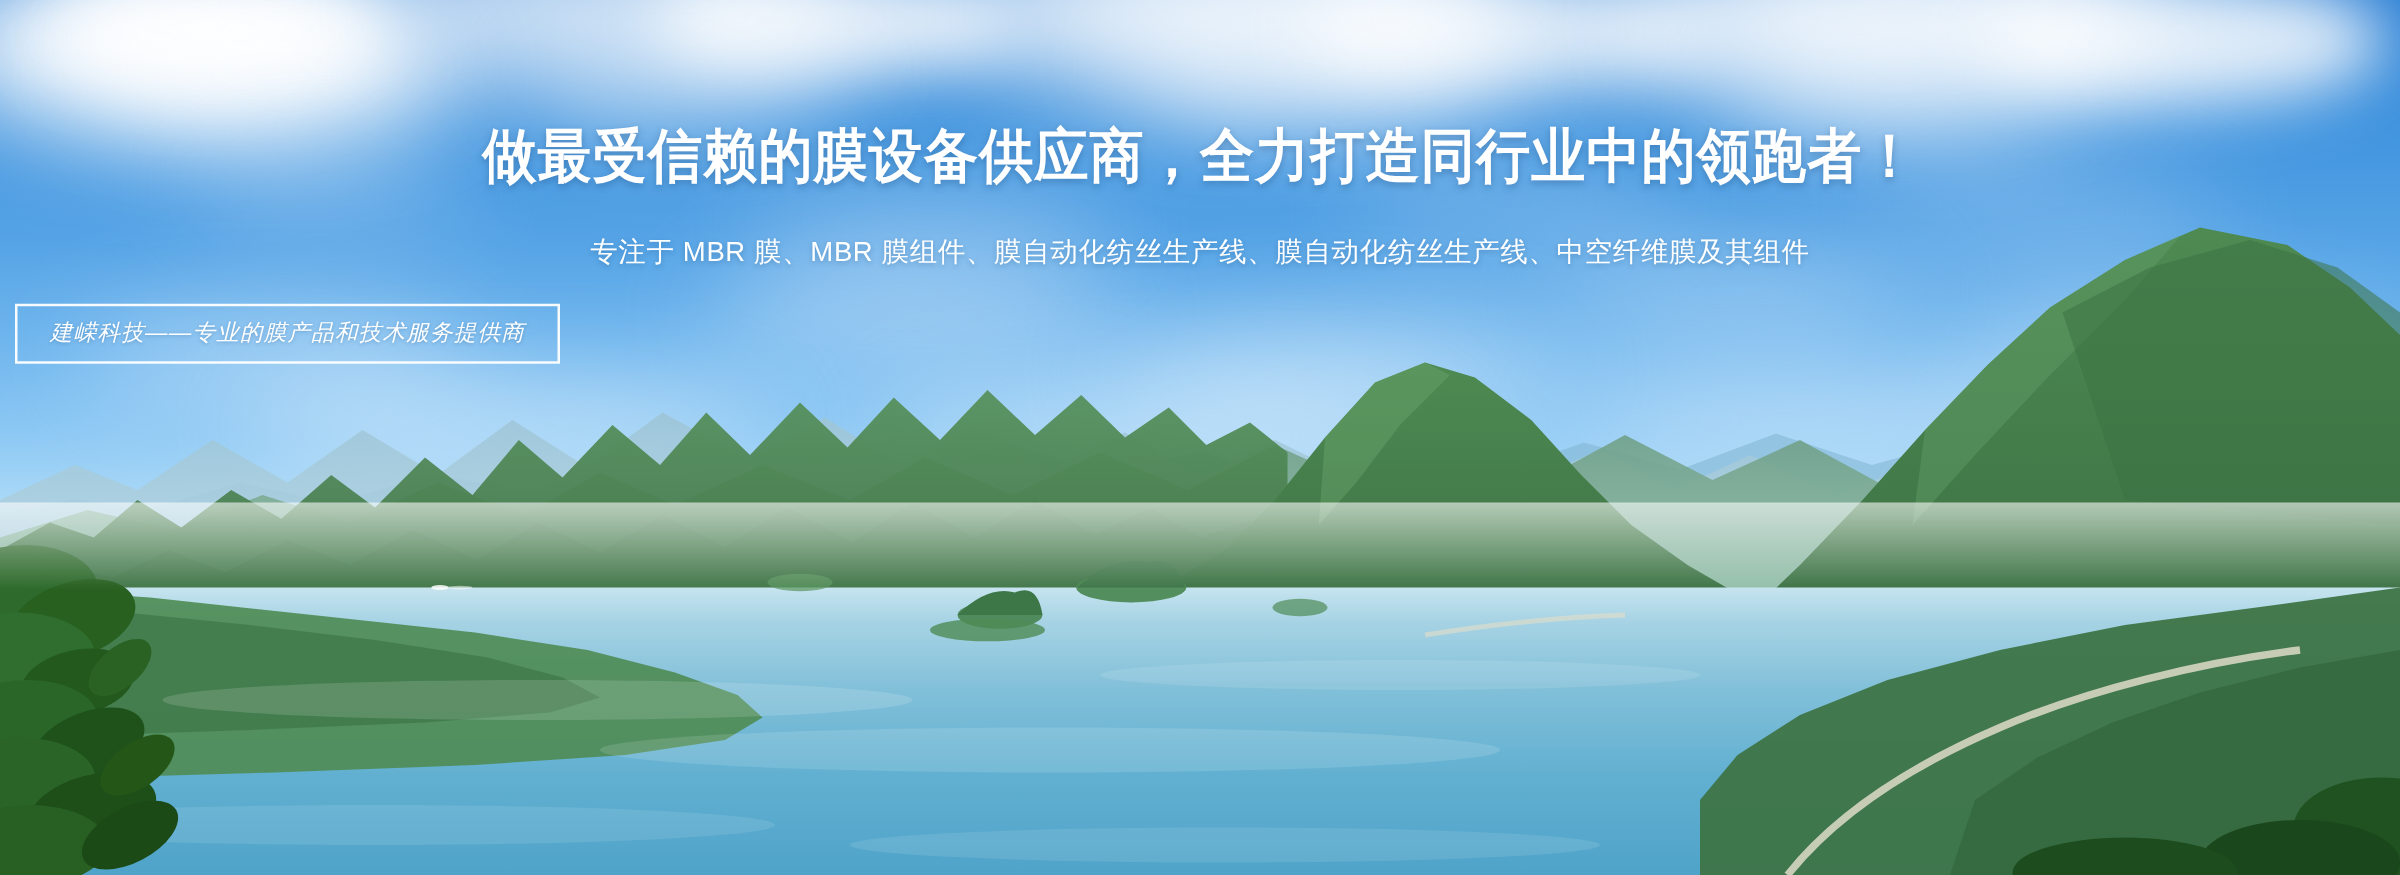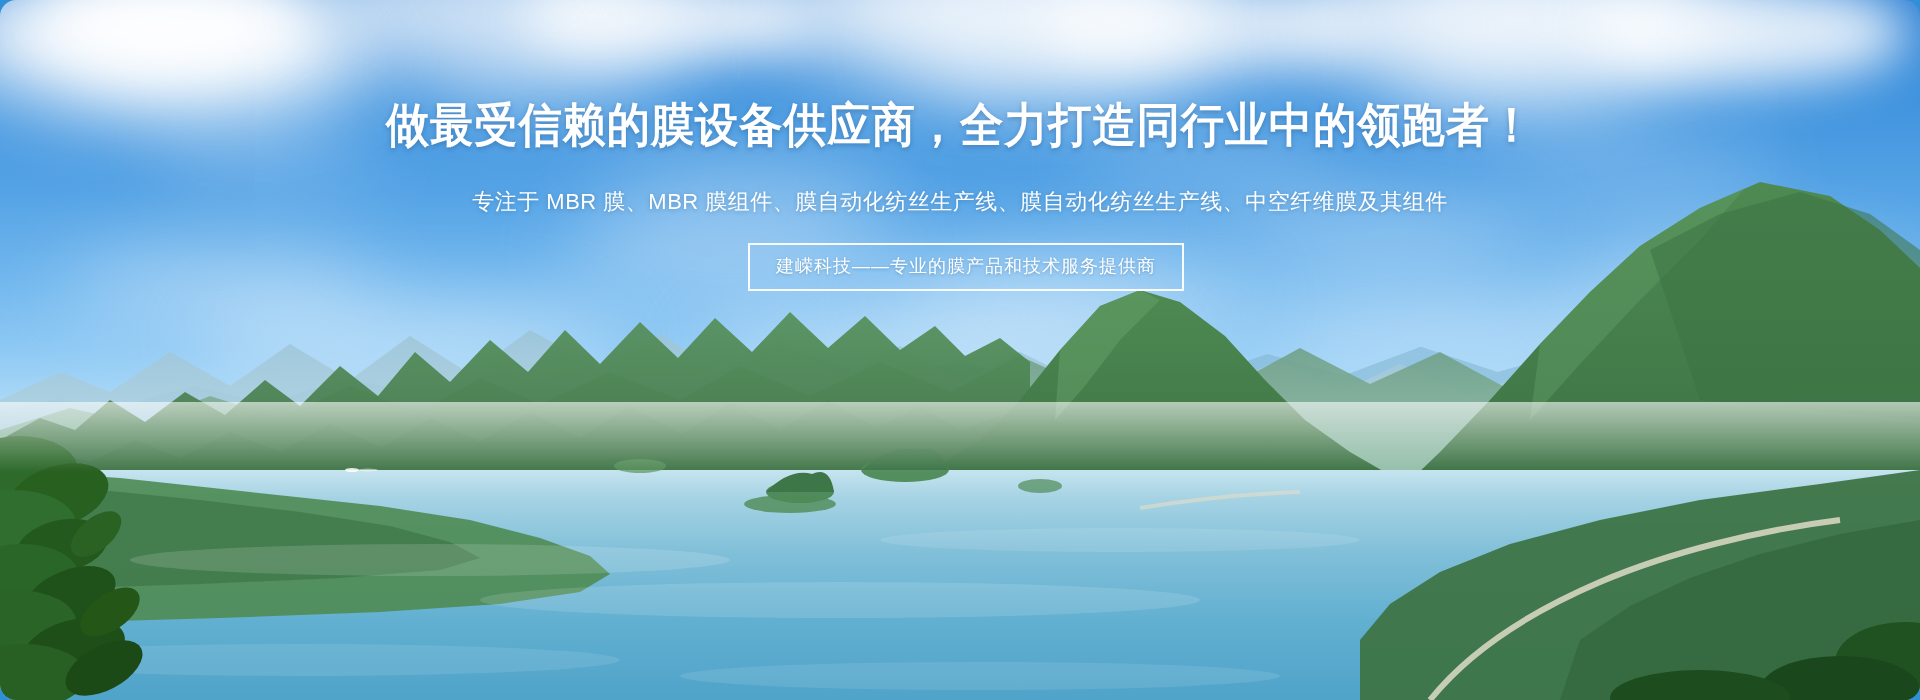--- a/index.html
+++ b/index.html
@@ -2,21 +2,21 @@
 <html><head>
 <meta charset="utf-8">
 <style>
   html,body{margin:0;padding:0;}
   body{
     width:1920px;height:700px;overflow:hidden;
     font-family:"Liberation Sans","DejaVu Sans",sans-serif;
     background:#2f8fd8;
   }
   .banner{
-    position:relative;width:1920px;height:700px;overflow:hidden;border-radius:16px;
+    position:relative;width:1920px;height:700px;overflow:hidden;
   }
   
   .sky{
     position:absolute;inset:0;
     background:
       linear-gradient(to bottom,
         #2b7fd4 0%,
         #3f93de 14%,
         #56a4e6 28%,
         #71b7ee 40%,
@@ -59,21 +59,22 @@
     margin:0;padding:0;
     position:absolute;left:0;right:0;top:186px;
     font-size:22px;line-height:32px;
     font-weight:normal;color:#ffffff;
     letter-spacing:.5px;
     text-shadow:0 1px 4px rgba(20,70,120,.3);
     white-space:nowrap;
   }
   .tagline-wrap{
     position:absolute;left:12px;right:0;top:243px;
-    text-align:center;
+    text-align:left;
+    font-style:italic;
   }
   .tagline-box{
     display:inline-block;
     border:2px solid rgba(255,255,255,.95);
     padding:9px 26px 11px;
     font-size:18px;line-height:24px;
     color:#ffffff;letter-spacing:1px;
     white-space:nowrap;
     text-shadow:0 1px 3px rgba(20,70,120,.3);
     pointer-events:auto;

